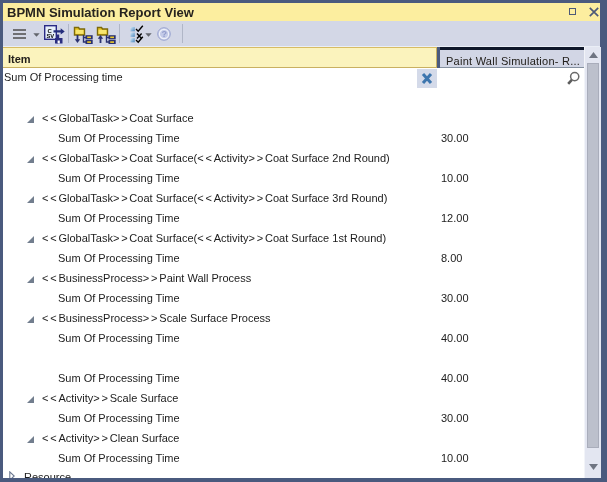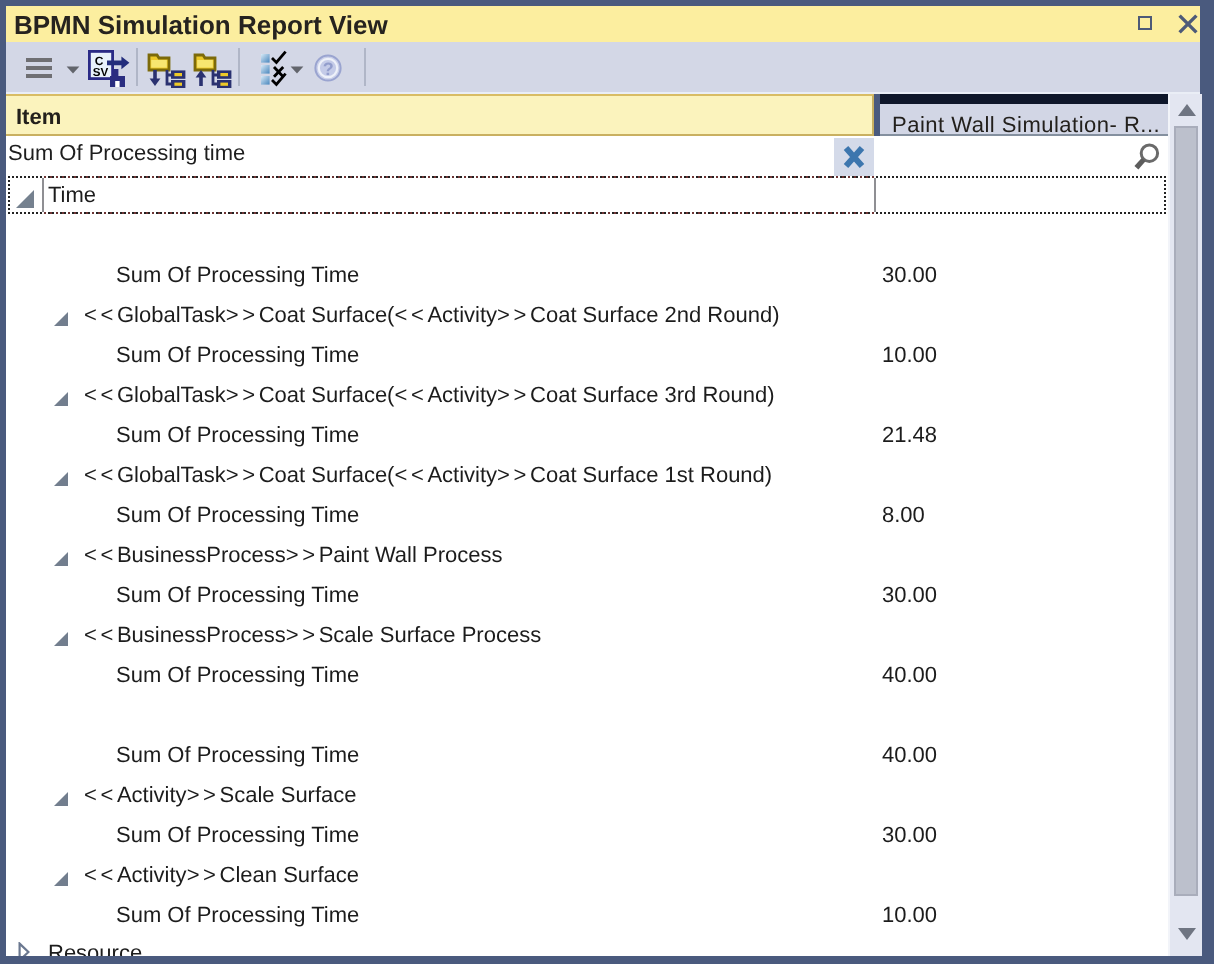--- a/index.html
+++ b/index.html
@@ -6,21 +6,21 @@
  background:#4a5a7e;}
 .abs{position:absolute;}
 #titlebar{left:3px;top:3px;width:597px;height:18px;background:#fcee9f;}
 #title{position:absolute;left:4px;top:2px;font-weight:bold;font-size:13px;color:#26231f;letter-spacing:0px;}
 #btn-max{position:absolute;left:566px;top:5px;width:5px;height:5px;border:1.5px solid #4d5a78;}
 #btn-close{position:absolute;left:586px;top:4px;width:10px;height:10px;}
 #toolbar{left:3px;top:21px;width:597px;height:26px;background:#d3d7e6;border-bottom:1px solid #eaeef6;box-sizing:border-box;}
 .tsep{position:absolute;top:3px;width:1px;height:19px;background:#b0b6c7;}
 #hdr-item{left:3px;top:47px;width:434px;height:21px;background:#fbf3bd;border-top:1px solid #d8bc64;border-bottom:1px solid #c9b061;border-right:1px solid #c9b061;box-sizing:border-box;}
 #hdr-item span{position:absolute;left:5px;top:5px;font-weight:bold;color:#23201c;}
-#hdr-val{left:440px;top:47px;width:146px;height:21px;background:#d2d6e5;border-top:5px solid #0f172a;border-bottom:1px solid #84909f;box-sizing:border-box;}
+#hdr-val{left:440px;top:47px;width:146px;height:21px;background:#d2d6e5;border-top:3px solid #0f172a;border-bottom:1px solid #84909f;box-sizing:border-box;}
 #hdr-val span{position:absolute;left:6px;top:5px;color:#23201c;letter-spacing:0.25px;}
 #filter{left:3px;top:68px;width:581px;height:20px;background:#ffffff;}
 #filter .txt{position:absolute;left:1px;top:3px;color:#1e1e1e;}
 #xbtn{position:absolute;left:414px;top:1px;width:20px;height:19px;background:#d4dae9;}
 #tree{left:3px;top:88px;width:581px;height:390px;background:#ffffff;overflow:hidden;}
 .row{position:absolute;left:0;width:581px;height:20px;}
 .row .t{position:absolute;top:3.5px;white-space:pre;}
 .b{letter-spacing:1.8px;}
 .row .v{position:absolute;left:438px;top:3.5px;}
 #timerow{position:absolute;left:0;top:0;width:581px;height:19px;}
@@ -122,32 +122,25 @@
   <div class="txt">Sum Of Processing time</div>
   <svg id="xbtn" class="abs" viewBox="0 0 20 19">
       <path d="M6 5 L14 14 M14 5 L6 14" stroke="#3d76ae" stroke-width="3" fill="none"></path>
     </svg>
   <svg class="abs" style="left:562px;top:3px" width="20" height="18" viewBox="0 0 20 18">
     <circle cx="9.7" cy="5.6" r="4.1" fill="none" stroke="#6a6a6a" stroke-width="1.5"></circle>
     <path d="M6.8 8.8 L3.2 12.9" stroke="#5d5d5d" stroke-width="2.6"></path>
   </svg>
 </div>
 <div class="abs" id="tree">
-    <div class="row" style="top: 0px;">
-      <div id="timerow">
-        <div class="focus"></div>
-        <div class="vline1"></div>
-        <div class="vline2"></div>
-        <div class="mt"></div>
-        <div class="mb"></div>
-        <svg style="position:absolute;left:5px;top:7px" width="9" height="9" viewBox="0 0 9 9">
-          <path d="M9 0 V9 H0 z" fill="#75818f"></path>
-        </svg>
-        <div style="position:absolute;left:21px;top:4px">Time</div>
-      </div>
+    <div class="row" style="top: 20px;">
+      <svg style="position:absolute;left:24px;top:7.5px" width="7" height="7" viewBox="0 0 7 7">
+        <path d="M7 0 V7 H0 z" fill="#727e8e"></path>
+      </svg>
+      <div class="t" style="left:39px"><span class="b">&lt;</span><span class="b">&lt;</span>GlobalTask<span class="b">&gt;</span><span class="b">&gt;</span>Coat Surface</div>
     </div>
     <div class="row" style="top: 40px;">
       <div class="t" style="left:55px">Sum Of Processing Time</div>
       <div class="v">30.00</div>
     </div>
     <div class="row" style="top: 60px;">
       <svg style="position:absolute;left:24px;top:7.5px" width="7" height="7" viewBox="0 0 7 7">
         <path d="M7 0 V7 H0 z" fill="#727e8e"></path>
       </svg>
       <div class="t" style="left:39px"><span class="b">&lt;</span><span class="b">&lt;</span>GlobalTask<span class="b">&gt;</span><span class="b">&gt;</span>Coat Surface(<span class="b">&lt;</span><span class="b">&lt;</span>Activity<span class="b">&gt;</span><span class="b">&gt;</span>Coat Surface 2nd Round)</div>
@@ -157,21 +150,21 @@
       <div class="v">10.00</div>
     </div>
     <div class="row" style="top: 100px; text-align: right;">
       <svg style="position:absolute;left:24px;top:7.5px" width="7" height="7" viewBox="0 0 7 7">
         <path d="M7 0 V7 H0 z" fill="#727e8e"></path>
       </svg>
       <div class="t" style="left:39px"><span class="b">&lt;</span><span class="b">&lt;</span>GlobalTask<span class="b">&gt;</span><span class="b">&gt;</span>Coat Surface(<span class="b">&lt;</span><span class="b">&lt;</span>Activity<span class="b">&gt;</span><span class="b">&gt;</span>Coat Surface 3rd Round)</div>
     </div>
     <div class="row" style="top: 120px;">
       <div class="t" style="left:55px">Sum Of Processing Time</div>
-      <div class="v">21.48</div>
+      <div class="v">12.00</div>
     </div>
     <div class="row" style="top: 140px;">
       <svg style="position:absolute;left:24px;top:7.5px" width="7" height="7" viewBox="0 0 7 7">
         <path d="M7 0 V7 H0 z" fill="#727e8e"></path>
       </svg>
       <div class="t" style="left:39px"><span class="b">&lt;</span><span class="b">&lt;</span>GlobalTask<span class="b">&gt;</span><span class="b">&gt;</span>Coat Surface(<span class="b">&lt;</span><span class="b">&lt;</span>Activity<span class="b">&gt;</span><span class="b">&gt;</span>Coat Surface 1st Round)</div>
     </div>
     <div class="row" style="top: 160px;">
       <div class="t" style="left:55px">Sum Of Processing Time</div>
       <div class="v">8.00</div>

